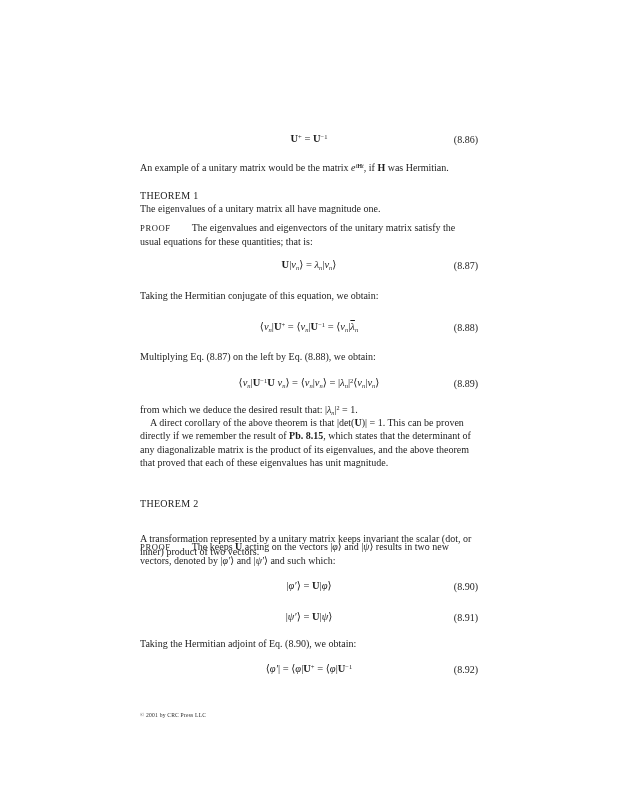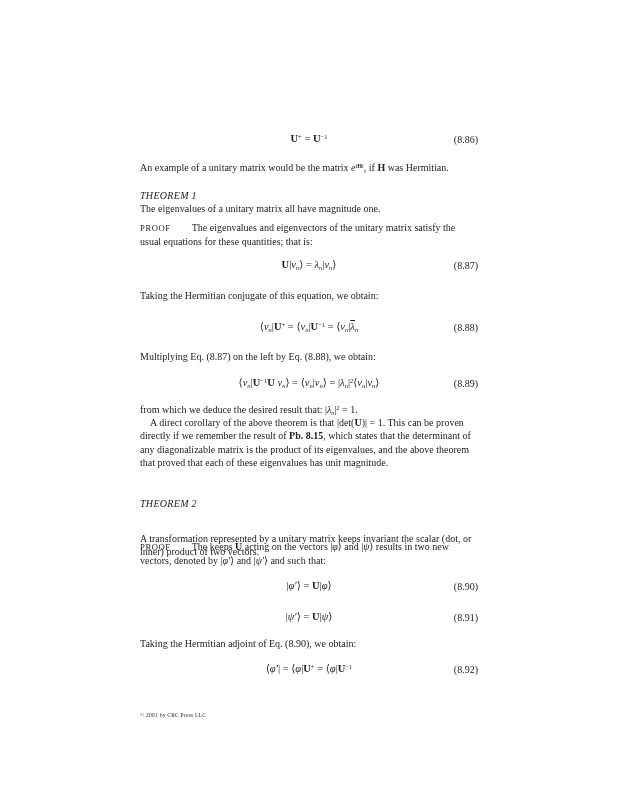--- a/index.html
+++ b/index.html
@@ -21,21 +21,21 @@
   .eq{
     position:absolute;
     left:140px;width:338px;
     text-align:center;
     font-size:10.5px;line-height:13px;
   }
   .eq-num{
     position:absolute;right:0;top:1px;
     font-size:10px;
   }
-  .th-head{font-style:italic;letter-spacing:0.3px;}
+  .th-head{letter-spacing:0.3px;}
   .th-stmt{}
   .proof-label{
     font-size:8.6px;letter-spacing:0.6px;
     margin-right:21px;
   }
   .footer{
     position:absolute;left:140px;top:712px;
     font-size:5.6px;letter-spacing:0.2px;color:#2a2a2a;
   }
   
@@ -82,21 +82,21 @@
     <span><span>⟨</span><span class="st-i">v</span><span class="st-sub st-i">n</span><span>|</span><span class="st-b">U</span><span class="st-sup">−1</span><span class="st-b">U </span><span class="st-i">v</span><span class="st-sub st-i">n</span><span>⟩ = ⟨</span><span class="st-i">v</span><span class="st-sub st-i">n</span><span>|</span><span class="st-i">v</span><span class="st-sub st-i">n</span><span>⟩ = |</span><span class="st-i">λ</span><span class="st-sub st-i">n</span><span>|</span><span class="st-sup">2</span><span>⟨</span><span class="st-i">v</span><span class="st-sub st-i">n</span><span>|</span><span class="st-i">v</span><span class="st-sub st-i">n</span><span>⟩</span></span>
     <span class="eq-num">(8.89)</span>
   </div>
 
   <div class="block" style="top:403px"><span>from which we deduce the desired result that: |</span><span class="st-i">λ</span><span class="st-sub st-i">n</span><span>|</span><span class="st-sup">2</span><span> = 1.</span><br><span> A direct corollary of the above theorem is that |det(</span><span class="st-b">U</span><span>)| = 1. This can be proven directly if we remember the result of </span><span class="st-b">Pb. 8.15</span><span>, which states that the determinant of any diagonalizable matrix is the product of its eigenvalues, and the above theorem that proved that each of these eigenvalues has unit magnitude.</span></div>
 
   <div class="block th-head" style="top:497px">THEOREM 2</div>
   <div class="block th-stmt" style="top:532px">A transformation represented by a unitary matrix keeps invariant the scalar (dot, or inner) product of two vectors.</div>
 
   <div class="block" style="top:540px">
-    <span class="proof-label">PROOF</span><span><span>The keeps </span><span class="st-b">U</span><span> acting on the vectors |</span><span class="st-i">φ</span><span>⟩ and |</span><span class="st-i">ψ</span><span>⟩ results in two new vectors, denoted by |</span><span class="st-i">φ′</span><span>⟩ and |</span><span class="st-i">ψ′</span><span>⟩ and such that:</span></span>
+    <span class="proof-label">PROOF</span><span><span>The keeps </span><span class="st-b">U</span><span> acting on the vectors |</span><span class="st-i">φ</span><span>⟩ and |</span><span class="st-i">ψ</span><span>⟩ results in two new vectors, denoted by |</span><span class="st-i">φ′</span><span>⟩ and |</span><span class="st-i">ψ′</span><span>⟩ and such which:</span></span>
   </div>
 
   <div class="eq" style="top:579px">
     <span><span>|</span><span class="st-i">φ′</span><span>⟩ = </span><span class="st-b">U</span><span>|</span><span class="st-i">φ</span><span>⟩</span></span>
     <span class="eq-num">(8.90)</span>
   </div>
 
   <div class="eq" style="top:610px">
     <span><span>|</span><span class="st-i">ψ′</span><span>⟩ = </span><span class="st-b">U</span><span>|</span><span class="st-i">ψ</span><span>⟩</span></span>
     <span class="eq-num">(8.91)</span>

